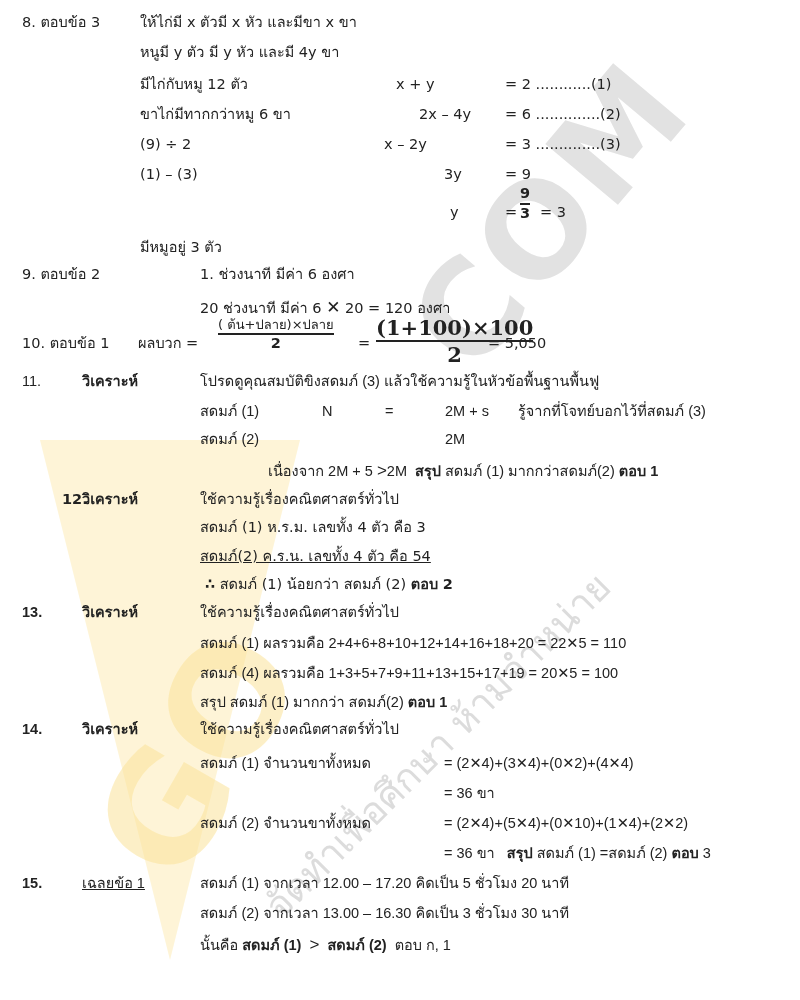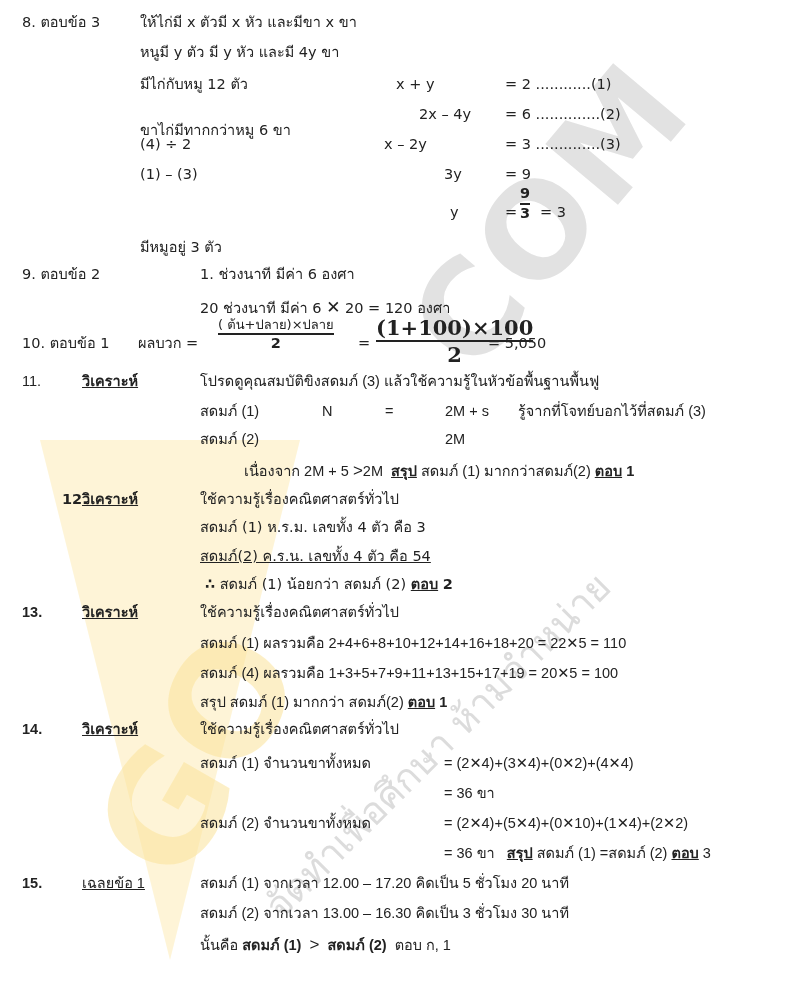--- a/index.html
+++ b/index.html
@@ -25,21 +25,21 @@
     font-family:"DejaVu Sans", sans-serif;
   }
   .wm-diag {
     left:250px; top:890px; font-size:38px; color:#d4d4d4; opacity:0.8;
     transform: rotate(-45deg); transform-origin:left top; white-space:nowrap;
   }
   .content { position:relative; z-index:1; }
   .t { position:absolute; white-space:nowrap; line-height:1; }
   .b { font-weight:bold; }
   .u { text-decoration:underline; }
-  .bu { font-weight:bold; text-decoration:underline; }
+  .bu { font-weight:bold; }
   .narrow { font-family:"Liberation Sans", sans-serif; font-size:14.5px; }
   .frac { position:absolute; display:inline-flex; flex-direction:column; align-items:center; }
   .frac .num, .frac .den { line-height:1.1; }
   .frac .bar { height:2px; background:#222; width:100%; margin:1px 0; }
   .big { font-size:21px; }
   .mult { font-size:17px; }
 </style>
 </head>
 <body>
 
@@ -52,25 +52,25 @@
 
   <div>
     <span class="t" style="left:22px;top:15px;">8. ตอบข้อ 3</span>
     <span class="t" style="left:140px;top:15px;">ให้ไก่มี x ตัวมี x หัว และมีขา x ขา</span>
     <span class="t" style="left:140px;top:45px;">หนูมี y ตัว มี y หัว และมี 4y ขา</span>
 
     <span class="t" style="left:140px;top:77px;">มีไก่กับหมู 12 ตัว</span>
     <span class="t" style="left:384px;top:77px;margin-left:12px;">x + y</span>
     <span class="t" style="left:505px;top:77px;">= 2 ............(1)</span>
 
-    <span class="t" style="left:140px;top:123px;">ขาไก่มีทากกว่าหมู 6 ขา</span>
+    <span class="t" style="left:140px;top:107px;">ขาไก่มีทากกว่าหมู 6 ขา</span>
     <span class="t" style="left:396px;top:107px;margin-left:23px;">2x – 4y</span>
     <span class="t" style="left:505px;top:107px;">= 6 ..............(2)</span>
 
-    <span class="t" style="left:140px;top:137px;">(4) ÷ 2</span>
+    <span class="t" style="left:140px;top:137px;">(9) ÷ 2</span>
     <span class="t" style="left:384px;top:137px;">x – 2y</span>
     <span class="t" style="left:505px;top:137px;text-align:right;">= 3 ..............(3)</span>
 
     <span class="t" style="left:140px;top:167px;">(1) – (3)</span>
     <span class="t" style="left:444px;top:167px;">3y</span>
     <span class="t" style="left:505px;top:167px;">= 9</span>
 
     <span class="t" style="left:450px;top:205px;">y</span>
     <span class="t" style="left:505px;top:205px;">=</span>
     <div class="frac" style="left:520px;top:186px;">
@@ -114,21 +114,21 @@
     <span class="t" style="left:22px;top:374px;">11.</span>
     <span class="t bu" style="left:82px;top:374px;">วิเคราะห์</span>
     <span class="t" style="left:200px;top:374px;">โปรดดูคุณสมบัติขิงสดมภ์ (3) แล้วใช้ความรู้ในหัวข้อพื้นฐานพื้นฟู</span>
     <span class="t" style="left:200px;top:404px;">สดมภ์ (1)</span>
     <span class="t" style="left:322px;top:404px;">N</span>
     <span class="t" style="left:385px;top:404px;">=</span>
     <span class="t" style="left:445px;top:404px;">2M + s</span>
     <span class="t" style="left:518px;top:404px;">รู้จากที่โจทย์บอกไว้ที่สดมภ์ (3)</span>
     <span class="t" style="left:200px;top:432px;">สดมภ์ (2)</span>
     <span class="t" style="left:445px;top:432px;">2M</span>
-    <span class="t" style="left:244px;top:462px;text-align:center;">
+    <span class="t" style="left:268px;top:462px;text-align:center;">
       <span>เนื่องจาก 2M + 5</span>
       <span class="mult">&gt;</span><span>2M</span>
       &nbsp;<span class="bu">สรุป</span>
       <span>สดมภ์ (1) มากกว่าสดมภ์(2)</span>
       <span class="bu">ตอบ</span>
       <span class="b">1</span>
     </span>
   </div>
 
   <div>

